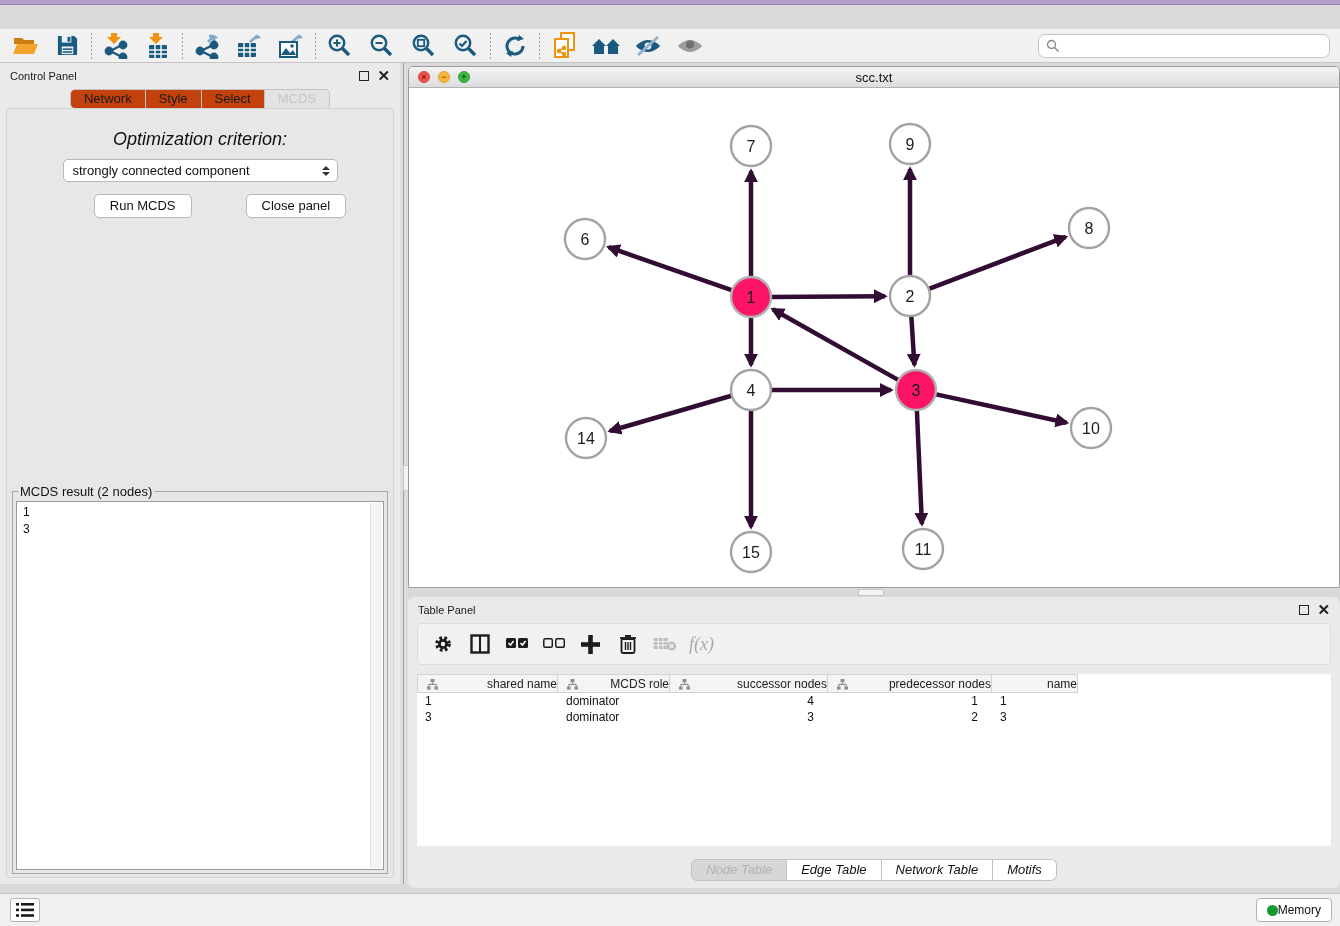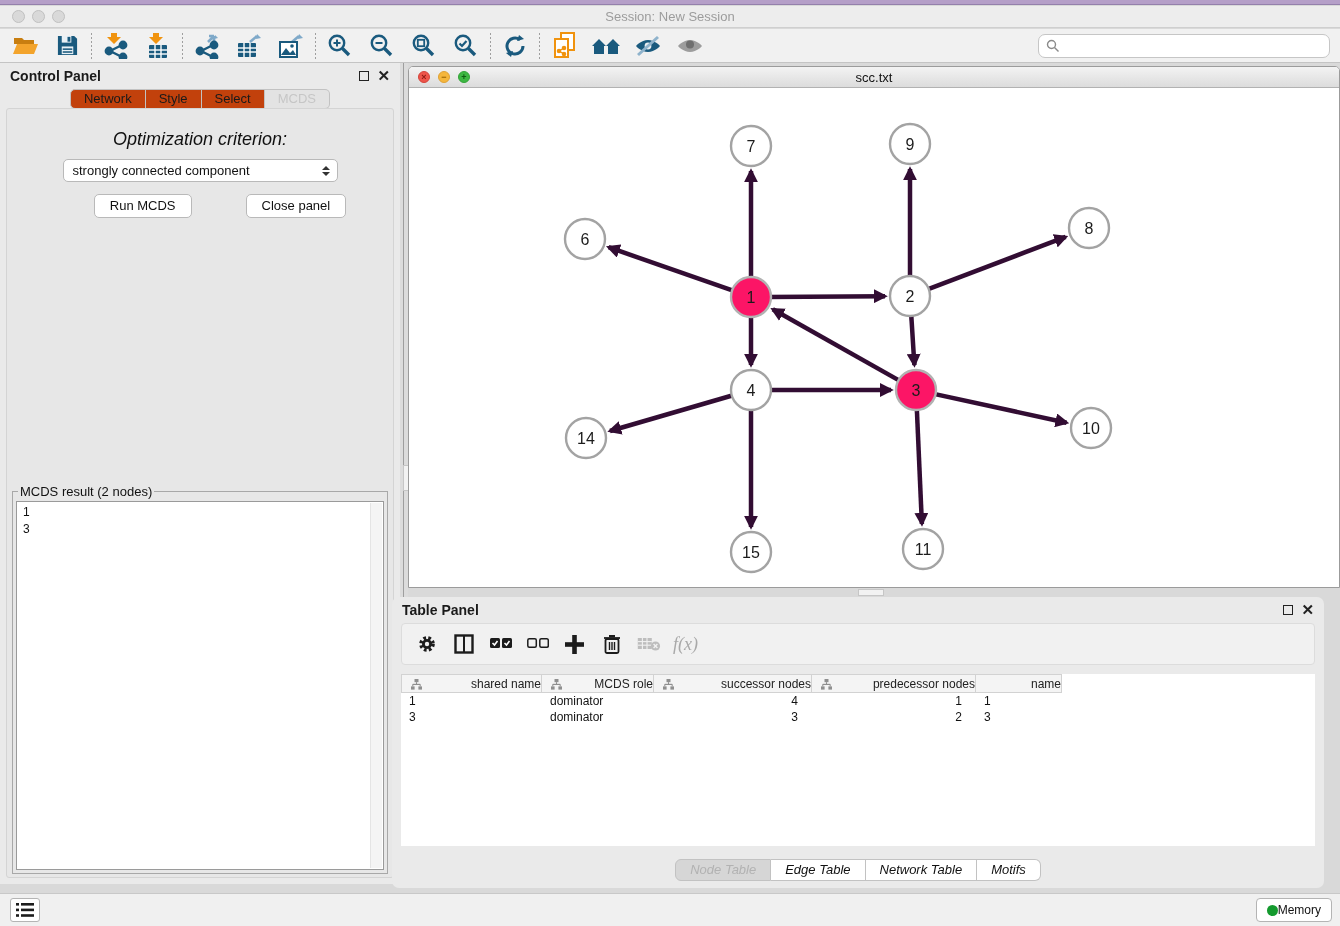--- a/index.html
+++ b/index.html
@@ -20,21 +20,21 @@
              border-bottom:1px solid #c4c4c4; display:flex; align-items:center; padding-left:4px; }
   .tb-btn { width:42px; height:30px; border:none; background:transparent; display:flex; align-items:center; justify-content:center; cursor:default; }
   .tb-sep { width:1px; height:26px; margin:0 3px; background-image:linear-gradient(#9f9f9f 40%, transparent 40%); background-size:1px 4px; }
   .search-wrap { margin-left:auto; margin-right:10px; position:relative; }
   .search-input { width:292px; height:24px; border:1px solid #c6c6c6; border-radius:7px; background:#fff; padding-left:26px; font-size:13px; outline:none; }
   .search-glass { position:absolute; left:8px; top:5px; }
 
   
   .control-panel { position:absolute; left:0; top:63px; width:400px; height:821px; background:#eaeaea; }
   .panel-header { height:26px; display:flex; align-items:center; padding:0 10px; }
-  .panel-title { font-size:14px; color:#1a1a1a;font-weight:bold; }
+  .panel-title { font-size:11px; color:#1a1a1a; }
   .panel-controls { margin-left:auto; display:flex; align-items:center; gap:8px; }
   .float-ico { width:10px; height:10px; border:1.6px solid #222; }
   .close-ico { font-size:15px; font-weight:700; color:#222; line-height:10px; }
 
   .ctl-tabs { display:flex; justify-content:center; height:20px; }
   .ctl-tab { font-size:13px; padding:1px 13px 2px; background:#c2410c; border:1px solid #c2c2c2; border-left:none;
              color:#1a1a1a; line-height:16px; }
   .ctl-tab:first-child { border-left:1px solid #c2c2c2; border-radius:5px 0 0 5px; }
   .ctl-tab:last-child { border-radius:0 5px 5px 0; }
   .ctl-tab.active { background:#e3e3e3; color:#c6c6c6; }
@@ -72,21 +72,21 @@
   .mac-red { background:#ee544a; border:1px solid #d3443b; color:#8c1813; }
   .mac-yellow { background:#f5b63c; border:1px solid #dfa135; color:#946000; }
   .mac-green { background:#3db742; border:1px solid #34a339; color:#0e5c12; }
   .net-title { position:absolute; left:0; right:0; text-align:center; font-size:13px; color:#111; }
   .net-canvas { position:absolute; top:21px; left:0; right:0; bottom:0; background:#fff; overflow:hidden; }
 
   .hsplitter { position:absolute; left:408px; top:588px; width:932px; height:9px; }
   .hsplit-handle { position:absolute; left:450px; top:1px; width:26px; height:7px; background:#f2f2f2; border:1px solid #c6c6c6; }
 
   
-  .table-panel { position:absolute; left:392px; top:597px; width:932px; height:291px; background:#eaeaea; border-radius:7px; }
+  .table-panel { position:absolute; left:408px; top:597px; width:932px; height:291px; background:#eaeaea; border-radius:7px; }
   .tp-toolbar { margin:0 9px; height:42px; background:#f1f1f1; border:1px solid #dcdcdc; border-radius:4px;
                 display:flex; align-items:center; gap:0; padding-left:6px; }
   .tp-btn { width:37px; height:34px; border:none; background:transparent; display:flex; align-items:center; justify-content:center; }
   .fx-label { font-family:"Liberation Serif", serif; font-style:italic; font-size:18px; color:#a9a9a9; }
 
   .tp-table { margin:9px 9px 0; background:#fff; height:172px; overflow:hidden; position:relative; }
   .tp-hrow { display:grid; grid-template-columns:141px 112px 158px 164px 86px 1fr; height:19px; }
   .tp-hcell { background:#f4f4f4; border:1px solid #d2d2d2; border-left:none; position:relative;
               display:flex; align-items:center; justify-content:flex-end; font-size:12px; color:#222; }
   .tp-hcell:first-child { border-left:1px solid #d2d2d2; }
@@ -110,28 +110,20 @@
   .memory-btn { position:absolute; right:8px; top:4px; height:24px; background:#fff; border:1px solid #b4b4b4; border-radius:4px;
                 display:flex; align-items:center; padding:0 10px; font-size:12px; color:#111; }
   .mem-dot { width:11px; height:11px; border-radius:50%; background:#149a2e; }
 </style>
 </head>
 <body>
 
 <div class="app">
 
   <div class="purple-strip"></div>
-  <div class="titlebar">
-    <div class="tl-group">
-      <span class="tl-dot"></span>
-      <span class="tl-dot"></span>
-      <span class="tl-dot"></span>
-    </div>
-    <div class="win-title">Session: New Session</div>
-  </div>
 
   <div class="toolbar">
     <button class="tb-btn">
       <svg width="27" height="24" viewBox="0 0 27 24">
         <path d="M2 4h8l2 2h10v4H2z" fill="#c87e10"></path>
           <path d="M1 20l4-10h21l-4 10z" fill="#f3a42c"></path>
       </svg>
     </button>
     <button class="tb-btn">
       <svg width="23" height="23" viewBox="0 0 24 24">

